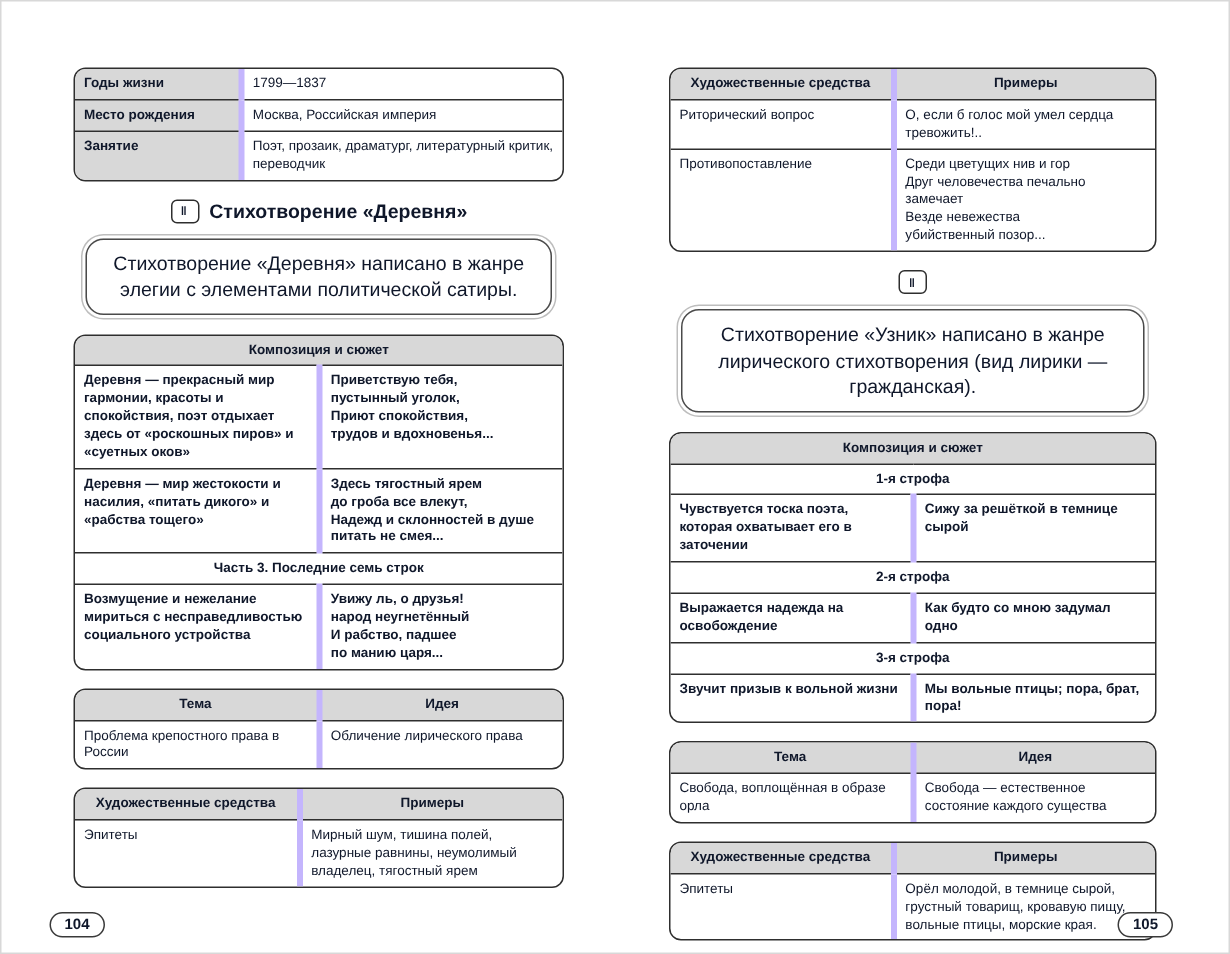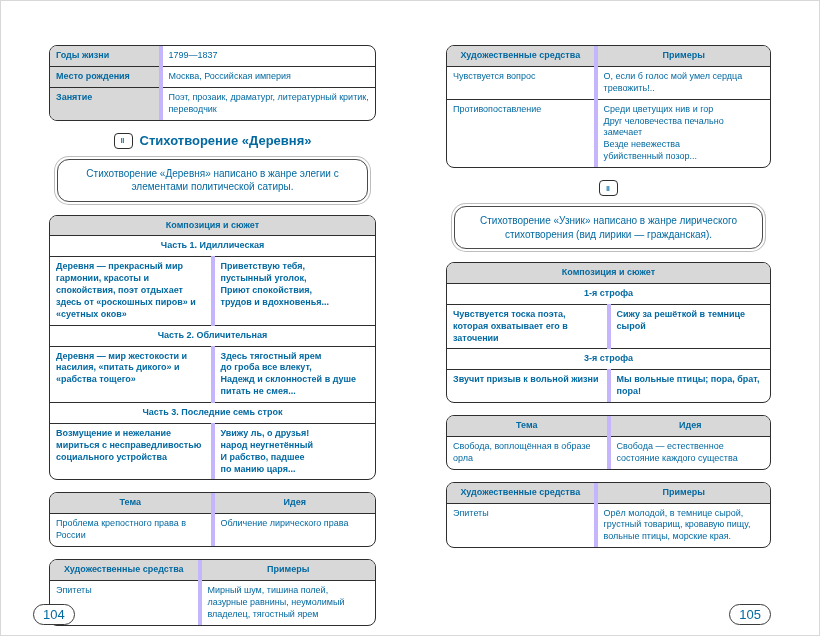--- a/index.html
+++ b/index.html
@@ -1,20 +1,20 @@
 <!DOCTYPE html>
 <html><head>
 <meta charset="utf-8">
 <style>
   html,body { margin:0; padding:0; background:#ffffff; }
   .spread {
     width:820px; height:636px; box-sizing:border-box;
     border:1px solid #d8d8d8; background:#ffffff;
     display:flex; position:relative;
-    font-family:"Liberation Sans", sans-serif; color:#0369a1;justify-content:center;
+    font-family:"Liberation Sans", sans-serif; color:#0f172a;justify-content:center;
   }
   .page { width:50%; box-sizing:border-box; position:relative; }
   .page-left  { padding:44px 34px 26px 48px; }
   .page-right { padding:44px 48px 26px 36px; }
 
   .tblwrap {
     border:1.4px solid #2e2e2e; border-radius:8px; overflow:hidden;
     background:#fff; margin-bottom:12px;
   }
   table { width:100%; border-collapse:collapse; font-size:9px; line-height:1.32; }
@@ -37,30 +37,30 @@
     font-size:13px; font-weight:bold; margin:2px 0 10px 0;
   }
   .badge {
     display:inline-flex; align-items:center; justify-content:center;
     width:17px; height:14px; border:1.5px solid #2e2e2e; border-radius:4px;
     font-size:8px; font-weight:bold; letter-spacing:1px; flex:none;
   }
   .callout {
     border:1px solid #4a4a4a; border-radius:12px;
     padding:7px 1px; margin:0 8px 13px 8px;
-    font-size:10px; text-align:center; line-height:1.35;
+    font-size:13px; text-align:center; line-height:1.35;
     box-shadow:0 0 0 2px #ffffff, 0 0 0 3px #bdbdbd;
   }
   .pagenum {
     position:absolute; bottom:10px;
     border:1.2px solid #3a3a3a; border-radius:11px;
-    padding:2px 9px; font-size:13px; font-weight:normal; background:#fff;
+    padding:2px 9px; font-size:10px; font-weight:bold; background:#fff;
   }
   .pagenum.pl { left:32px; }
-  .pagenum.pr { right:48px; }
+  .pagenum.pr { right:37px; }
 </style>
 </head>
 <body>
 
 <div class="spread">
 
   <div class="page page-left">
 
     <div class="tblwrap">
       <table>
@@ -86,35 +86,29 @@
       <span>Стихотворение «Деревня»</span>
     </div>
 
     <div class="callout">Стихотворение «Деревня» написано в жанре элегии с элементами политической сатиры.</div>
 
     <div class="tblwrap">
       <table>
         <tbody>
             <tr>
               <td class="hd" colspan="2">Композиция и сюжет</td>
-            </tr>
-        <tr>
-              <td class="subhd" colspan="2">Часть 1. Идиллическая</td>
             </tr>
         <tr>
           <td class="half">Деревня — прекрасный мир гармонии, красоты и спокойствия, поэт отдыхает здесь от «роскошных пиров» и «суетных оков»</td>
           <td class="half quote">Приветствую тебя,
 пустынный уголок,
 Приют спокойствия,
 трудов и вдохновенья...</td>
         </tr>
         <tr>
-              <td class="subhd" colspan="2">Часть 2. Обличительная</td>
-            </tr>
-        <tr>
           <td class="half">Деревня — мир жестокости и насилия, «питать дикого» и «рабства тощего»</td>
           <td class="half quote">Здесь тягостный ярем
 до гроба все влекут,
 Надежд и склонностей в душе
 питать не смея...</td>
         </tr>
         <tr>
               <td class="subhd" colspan="2">Часть 3. Последние семь строк</td>
             </tr>
         <tr>
@@ -164,21 +158,21 @@
   <div class="page page-right">
 
     <div class="tblwrap">
       <table>
         <tbody>
             <tr>
           <td class="hd mcol">Художественные средства</td>
           <td class="hd">Примеры</td>
         </tr>
         <tr>
-          <td>Чувствуется вопрос</td>
+          <td>Риторический вопрос</td>
           <td class="quote">О, если б голос мой умел сердца тревожить!..</td>
         </tr>
         <tr>
           <td>Противопоставление</td>
           <td class="quote">Среди цветущих нив и гор
 Друг человечества печально
 замечает
 Везде невежества
 убийственный позор...</td>
         </tr>
@@ -199,20 +193,27 @@
               <td class="hd" colspan="2">Композиция и сюжет</td>
             </tr>
         <tr>
               <td class="subhd" colspan="2">1-я строфа</td>
             </tr>
         <tr>
           <td class="half">Чувствуется тоска поэта, которая охватывает его в заточении</td>
           <td class="half quote">Сижу за решёткой в темнице сырой</td>
         </tr>
         <tr>
+              <td class="subhd" colspan="2">2-я строфа</td>
+            </tr>
+        <tr>
+          <td class="half">Выражается надежда на освобождение</td>
+          <td class="half quote">Как будто со мною задумал одно</td>
+        </tr>
+        <tr>
               <td class="subhd" colspan="2">3-я строфа</td>
             </tr>
         <tr>
           <td class="half">Звучит призыв к вольной жизни</td>
           <td class="half quote">Мы вольные птицы; пора, брат, пора!</td>
         </tr>
       </tbody>
         </table>
     </div>
 

